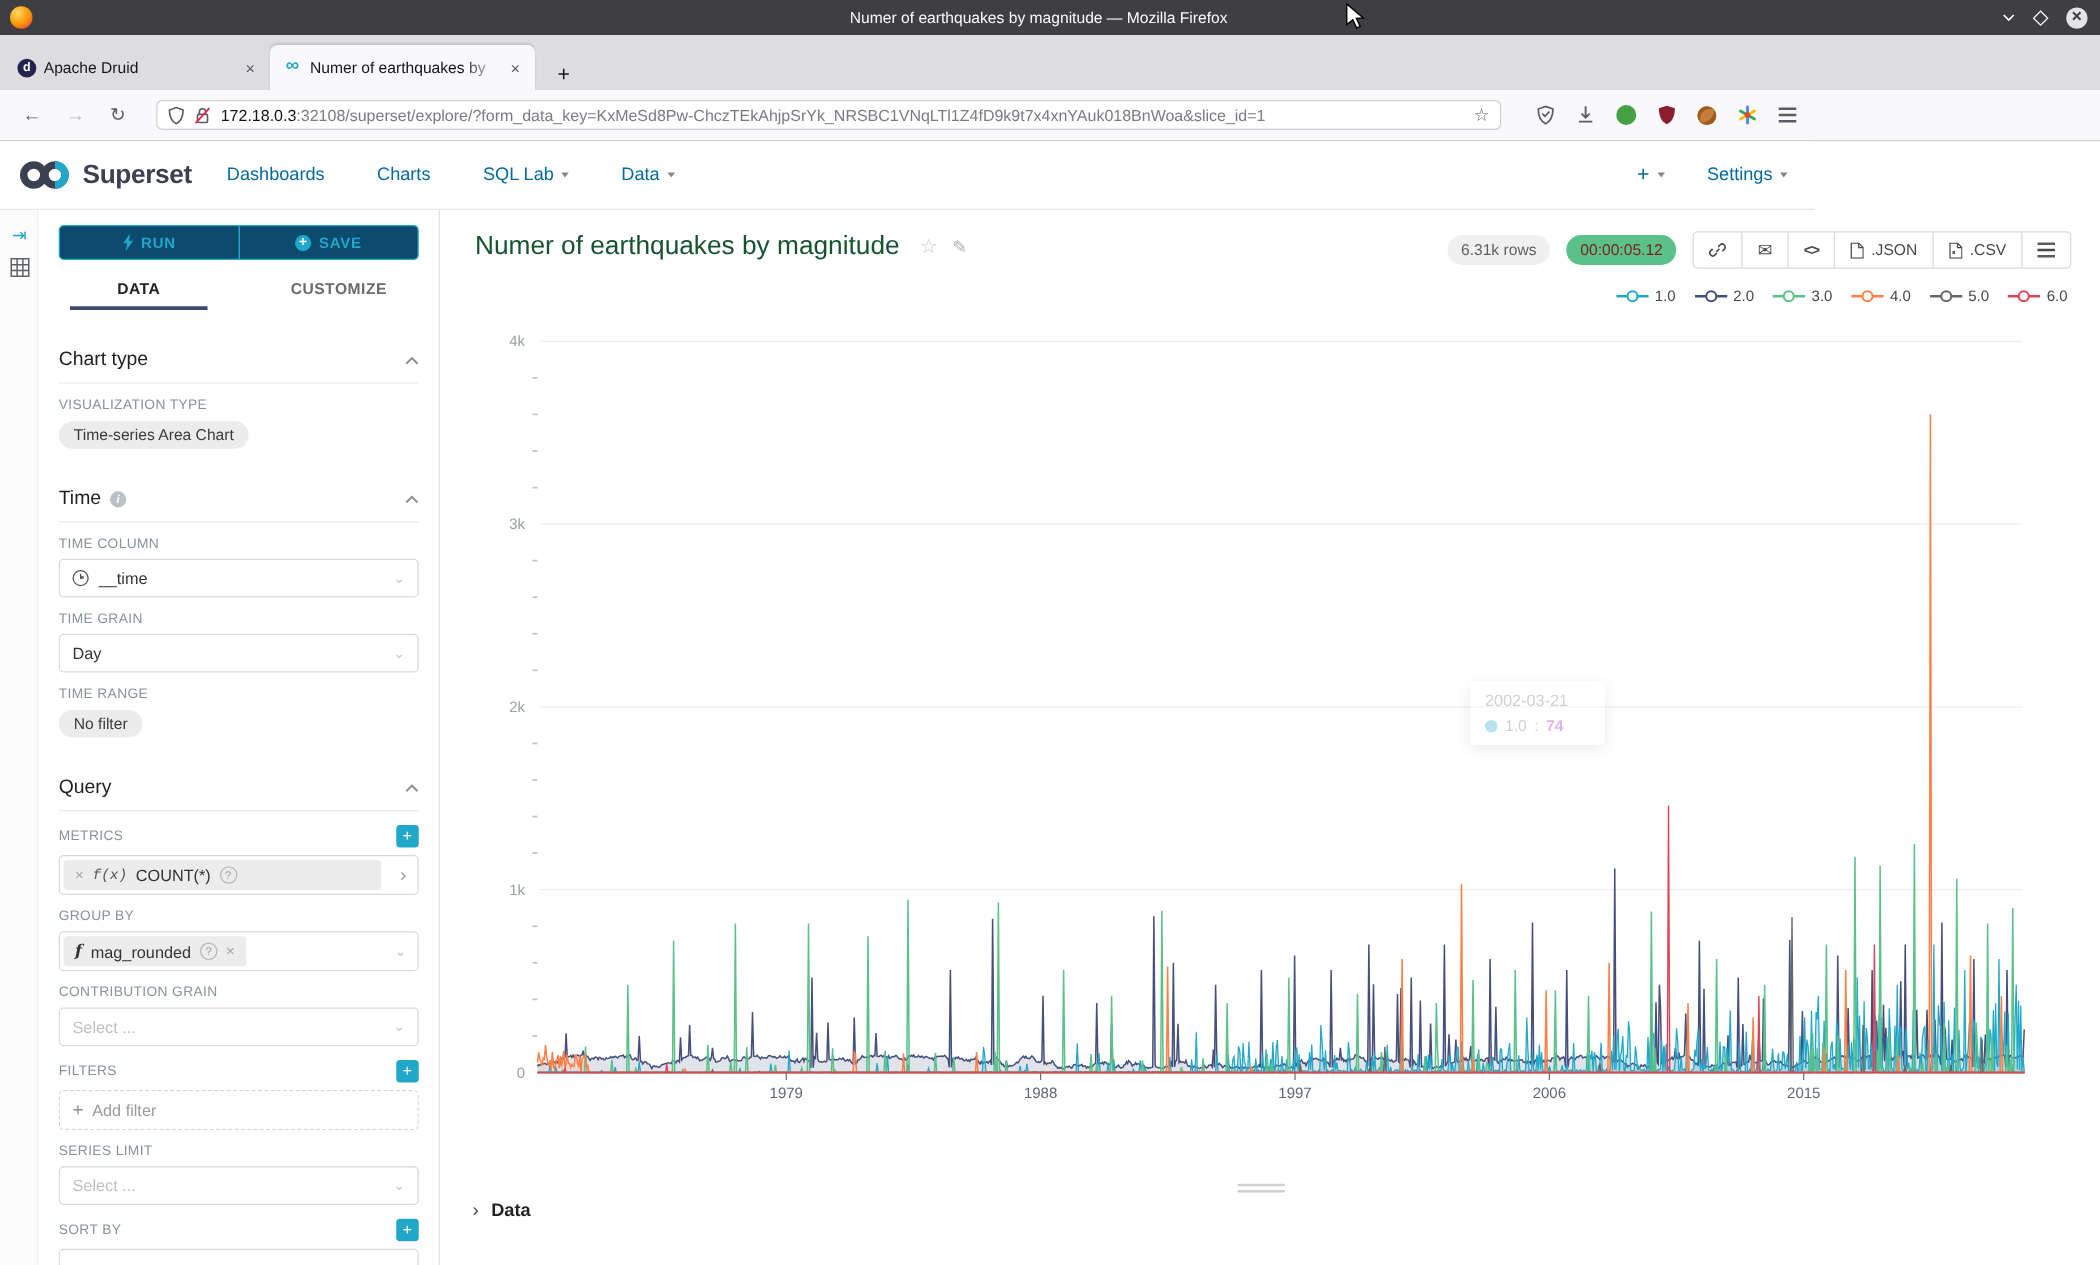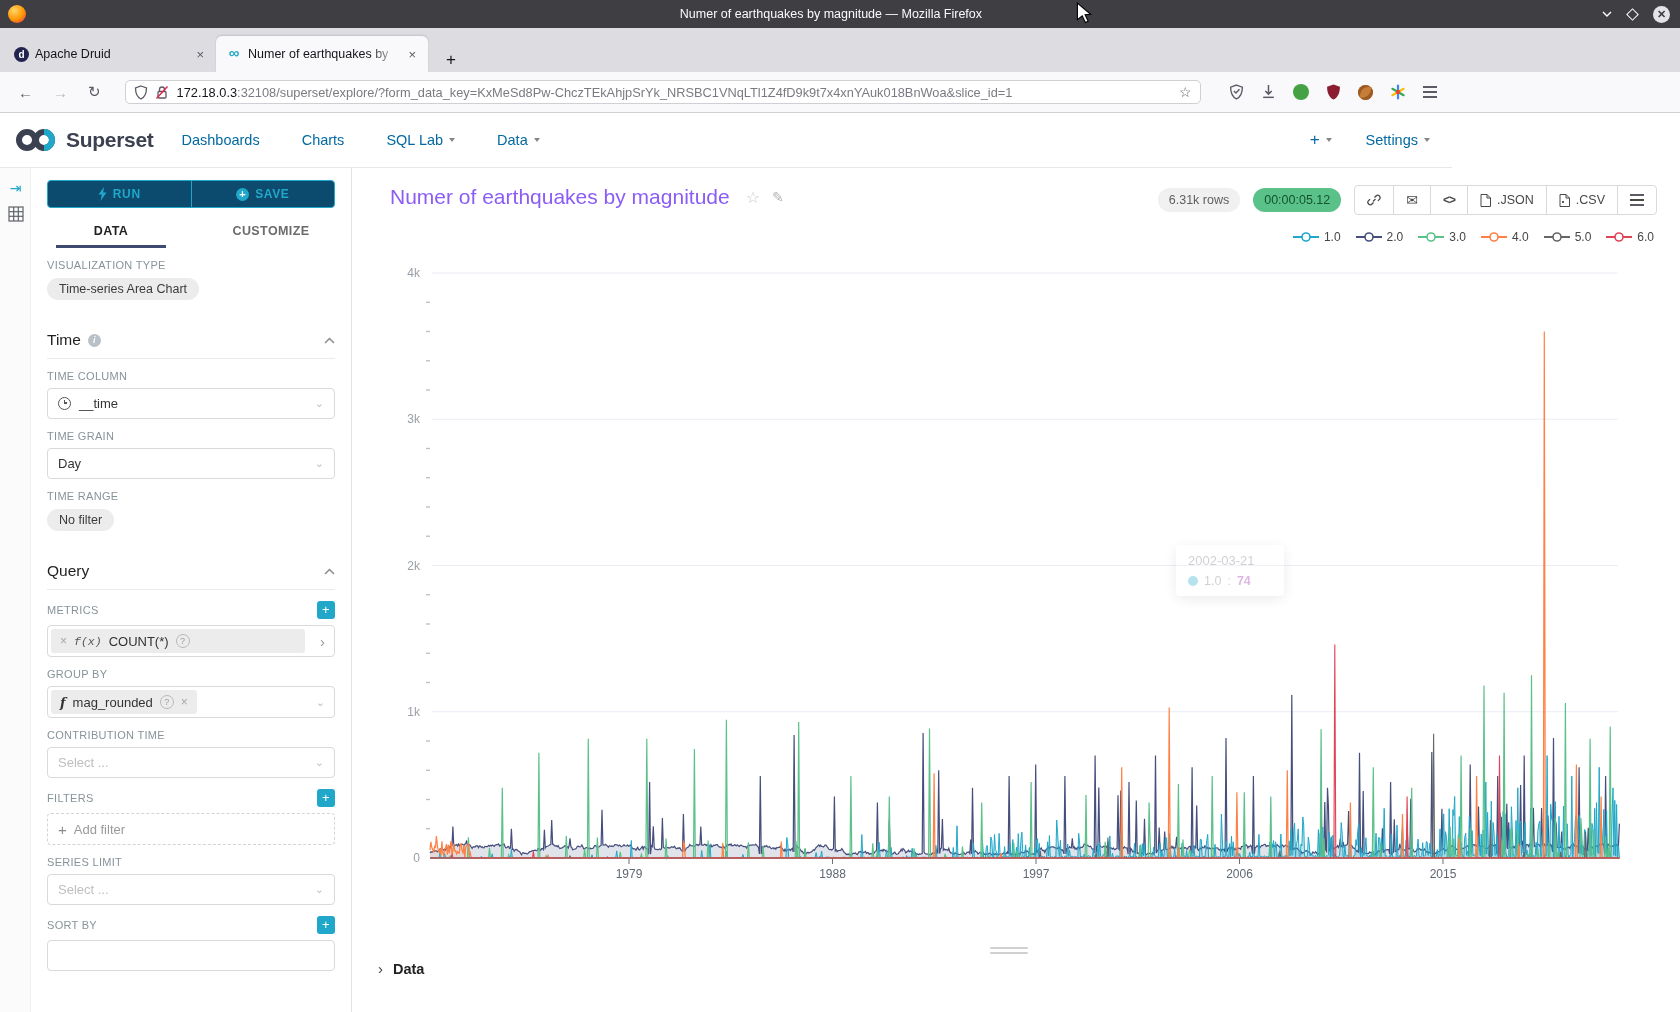--- a/index.html
+++ b/index.html
@@ -112,27 +112,27 @@
     display:flex; align-items:center; padding:0 10px; font-size:13px; color:#9a9a9a; gap:7px; }
   .info-dot { width:13px; height:13px; border-radius:50%; background:#b8c1c8; color:#fff; font-size:9px;
     line-height:13px; text-align:center; margin-left:7px; font-style:italic; font-weight:bold; }
   .clock-ico { width:13px; height:13px; border-radius:50%; border:1.4px solid #555; position:relative; margin-right:8px; }
   .clock-ico::after { content:""; position:absolute; left:4.6px; top:1.6px; width:1.4px; height:4px; background:#555; }
   .clock-ico::before { content:""; position:absolute; left:4.6px; top:4.4px; width:3.4px; height:1.4px; background:#555; }
 
   
   .main { position:absolute; left:352px; top:168px; width:1328px; height:844px; background:#fff; }
   .chart-header { position:absolute; left:0; top:17px; width:100%; display:flex; align-items:center; }
-  .chart-title { font-size:21px; color:#8b5cf6; margin-left:38px; }
+  .chart-title { font-size:21px; color:#14532d; margin-left:28px; }
   .hdr-star { color:#c9c9c9; font-size:16px; margin-left:16px; }
   .hdr-edit { color:#b0b0b0; font-size:14px; margin-left:12px; }
   .hdr-right { position:absolute; right:23px; top:0; display:flex; align-items:center; gap:13px; }
   .badge { height:24px; border-radius:12px; padding:0 11px; font-size:12.5px; line-height:24px; }
   .badge.rows { background:#f0f0f0; color:#5f5f5f; }
-  .badge.timer { background:#5ac189; color:#14532d; }
+  .badge.timer { background:#5ac189; color:#7f1d1d; }
   .btn-group { display:flex; border:1px solid #d9d9d9; border-radius:4px; height:30px; background:#fff; }
   .bg-btn { display:flex; align-items:center; padding:0 12px; border-right:1px solid #d9d9d9;
     color:#484848; font-size:12.5px; gap:6px; }
   .bg-btn:last-child { border-right:none; }
   .code-glyph { font-size:12px; font-weight:bold; letter-spacing:-1px; color:#484848; }
 
   .legend { position:absolute; right:26px; top:62px; display:flex; align-items:center; gap:15px; }
   .legend-item { display:flex; align-items:center; gap:5px; font-size:12px; color:#464646; }
 
   #chart-svg { position:absolute; left:0; top:62px; }
@@ -291,20 +291,26 @@
     <div class="pbtn save">
       <span class="save-plus">+</span>
       <span>SAVE</span>
     </div>
   </div>
   <div class="ptabs">
     <div class="ptab active">DATA</div>
     <div class="ptab">CUSTOMIZE</div>
   </div>
 
+  <div class="sec-header">
+    <span>Chart type</span>
+    <svg class="chev" width="11" height="7" viewBox="0 0 11 7">
+        <path d="M1 6 L5.5 1.5 L10 6"></path>
+      </svg>
+  </div>
   <div class="plabel">VISUALIZATION TYPE</div>
   <span class="pill">Time-series Area Chart</span>
 
   <div class="sec-header">
     <span>Time</span>
     <span class="info-dot">i</span>
     <svg class="chev" width="11" height="7" viewBox="0 0 11 7">
         <path d="M1 6 L5.5 1.5 L10 6"></path>
       </svg>
   </div>
@@ -344,21 +350,21 @@
   <div class="plabel">GROUP BY</div>
   <div class="ctl-box">
     <div class="ctl-pill">
       <span class="fbold">f</span>
       <span>mag_rounded</span>
       <span class="qmark">?</span>
       <span class="x-glyph">×</span>
     </div>
     <span class="ctl-caret" style="font-size:11px;color:#bfbfbf">⌄</span>
   </div>
-  <div class="plabel">CONTRIBUTION TIME</div>
+  <div class="plabel">CONTRIBUTION GRAIN</div>
   <div class="pselect">
     <span class="ph">Select ...</span>
     <span class="dd">⌄</span>
   </div>
   <div class="plabel">
     <span>FILTERS</span>
     <span class="plus-btn">+</span>
   </div>
   <div class="dashed-box">
     <span style="font-size:15px;color:#8c8c8c">+</span>

